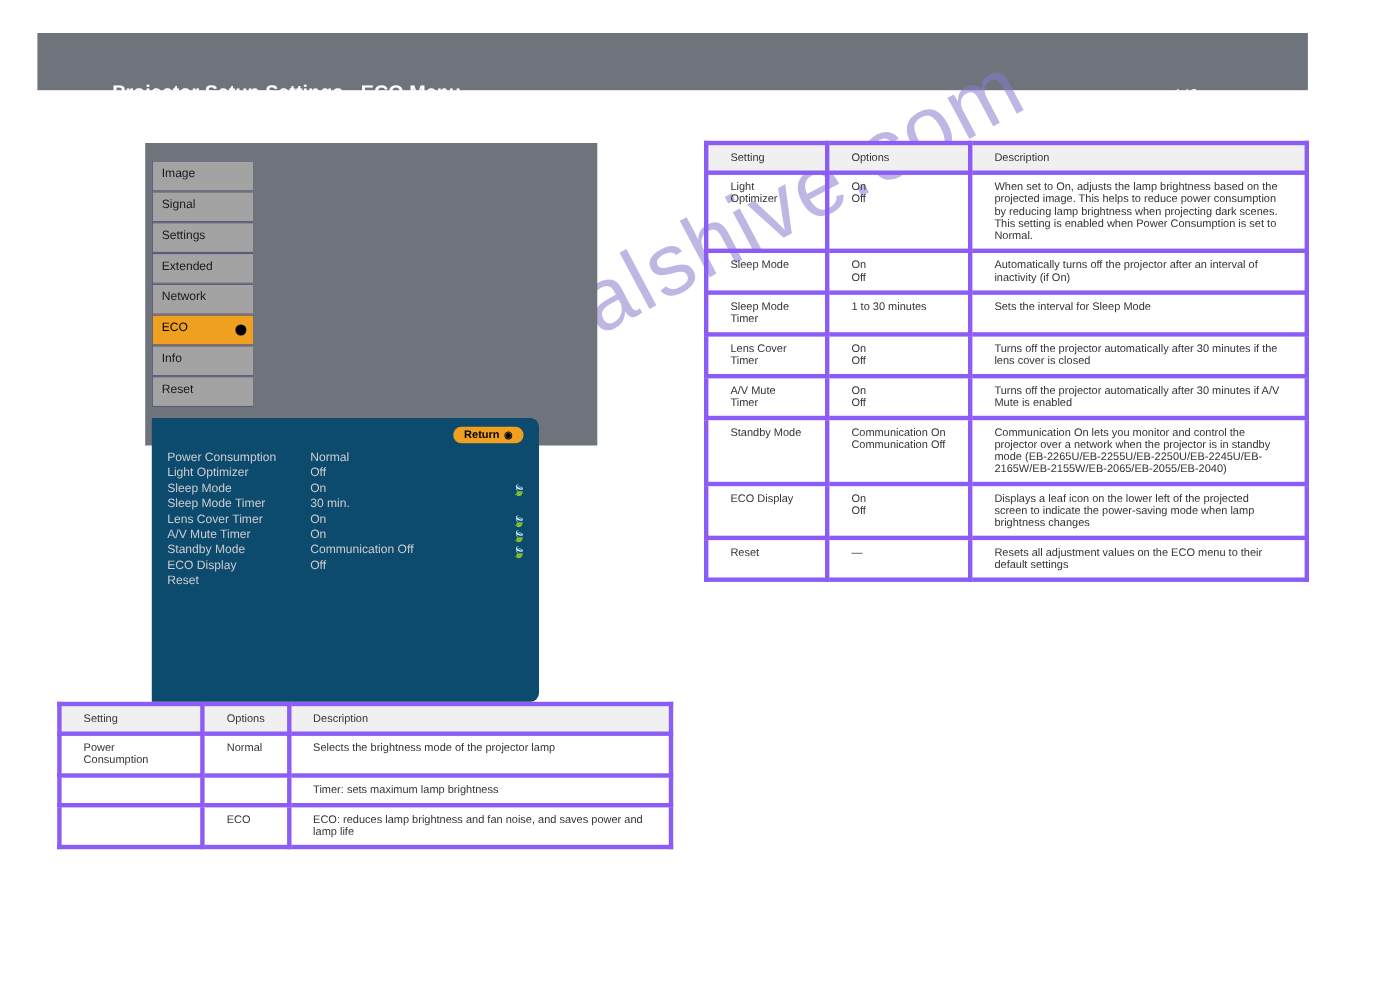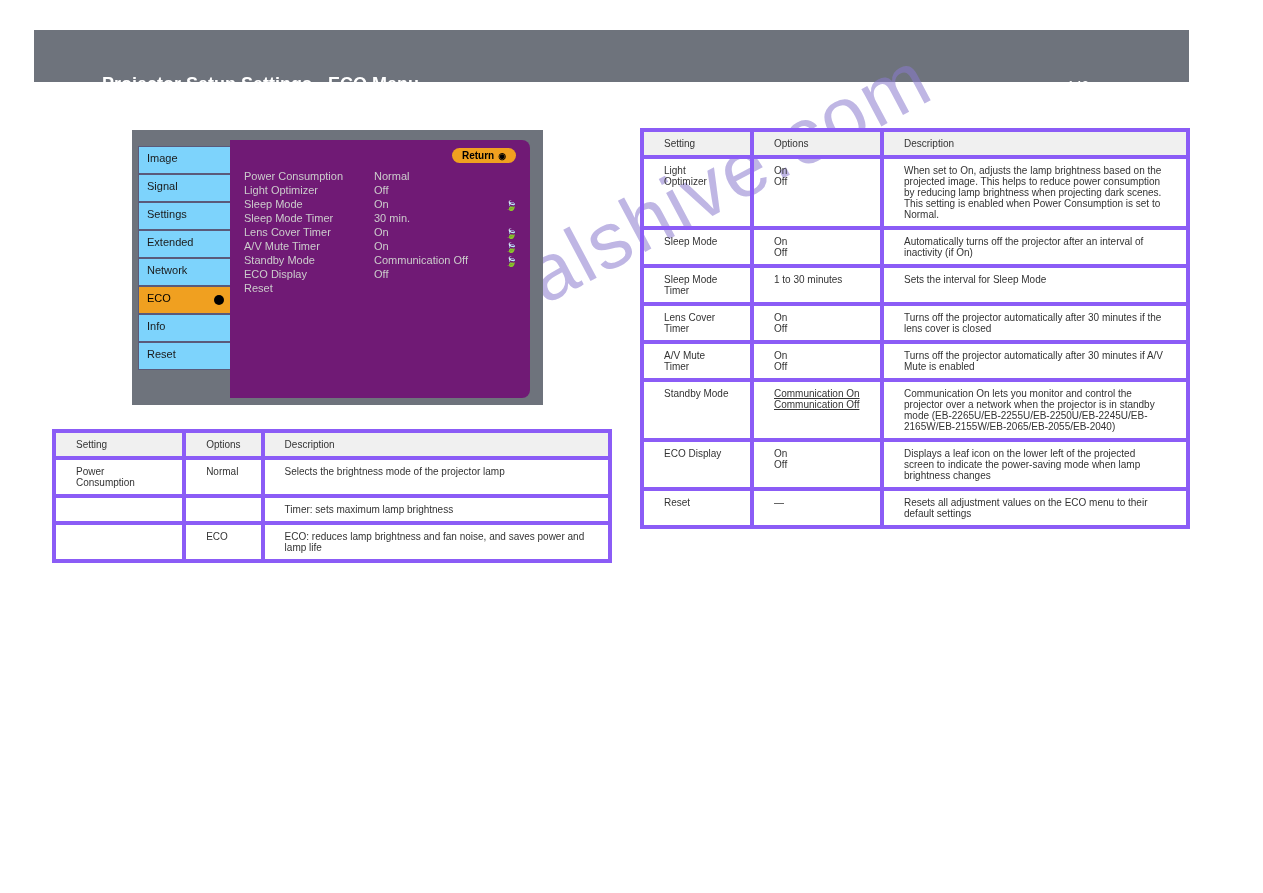--- a/index.html
+++ b/index.html
@@ -6,24 +6,24 @@
 body{font-family:Arial,Helvetica,sans-serif;background:#fff;width:1263px;height:893px;position:relative}
 .top-bar{background:#6e737c;height:52px;position:absolute;top:30px;left:34px;right:74px}
 .page-num{position:absolute;top:48px;right:100px;color:#fff;font-size:13px}
 .title-text{position:absolute;top:44px;left:68px;color:#fff;font-size:18px;font-weight:bold}
 .watermark{position:absolute;top:180px;left:310px;font-size:80px;color:#8b7cce;opacity:0.55;transform:rotate(-28deg);pointer-events:none;font-weight:normal;letter-spacing:2px}
 .left-col{position:absolute;top:130px;left:52px;width:560px}
 .right-col{position:absolute;top:128px;left:640px;width:550px}
 .intro{font-size:11px;color:#333;line-height:1.4;margin-bottom:20px}
 .osd{background:#6e737c;padding:0 6px 16px 6px;width:411px;height:275px;margin-left:80px;margin-bottom:24px;position:relative}
 .osd-left{float:left;width:92px;padding-top:16px}
-.osd-tab{background:#7dd3fc;color:#1a1a1a;font-size:11px;padding:5px 8px;border:1px solid #5a5a7a;border-right:none;height:28px;position:relative}
+.osd-tab{background:#a3a3a3;color:#1a1a1a;font-size:11px;padding:5px 8px;border:1px solid #5a5a7a;border-right:none;height:28px;position:relative}
 .osd-tab.active{background:#f0a020;color:#000;font-weight:normal}
 .osd-tab.active::after{content:'';position:absolute;right:6px;top:8px;width:10px;height:10px;background:#000;border-radius:50%}
-.osd-panel{float:left;width:300px;height:258px;background:#701a75;margin-top:10px;border-radius:0 8px 8px 0;padding:10px 14px;color:#ccc;font-size:11px;position:relative}
+.osd-panel{float:left;width:352px;height:258px;background:#0c4a6e;margin-top:10px;border-radius:0 8px 8px 0;padding:10px 14px;color:#ccc;font-size:11px;position:relative}
 .osd-return{position:absolute;top:8px;right:14px;background:#f0a020;color:#000;font-size:10px;padding:2px 10px;border-radius:8px;font-weight:bold}
 .osd-return::after{content:'◉';margin-left:4px;font-size:9px}
 .osd-row{display:flex;margin:2px 0;position:relative}
 .osd-label{width:130px}
 .osd-val{flex:1}
 .leaf{position:absolute;right:-2px;top:2px;color:#5ab05a;font-size:10px}
 .tbl{border-collapse:collapse;width:100%;font-size:10px;color:#333}
 .tbl th,.tbl td{border:4px solid #8b5cf6;padding:6px 20px;text-align:left;vertical-align:top}
 .tbl th{background:#f0f0f0;font-weight:normal}
 .tbl-small{width:560px}
@@ -161,21 +161,21 @@
           <td style="white-space: pre-line;">Turns off the projector automatically after 30 minutes if the lens cover is closed</td>
         </tr>
         <tr>
           <td style="white-space: pre-line;">A/V Mute Timer</td>
           <td style="white-space: pre-line;">On
 Off</td>
           <td style="white-space: pre-line;">Turns off the projector automatically after 30 minutes if A/V Mute is enabled</td>
         </tr>
         <tr>
           <td style="white-space: pre-line;">Standby Mode</td>
-          <td style="white-space: pre-line; text-decoration: underline;">Communication On
+          <td style="white-space: pre-line;">Communication On
 Communication Off</td>
           <td style="white-space: pre-line;">Communication On lets you monitor and control the projector over a network when the projector is in standby mode (EB-2265U/EB-2255U/EB-2250U/EB-2245U/EB-2165W/EB-2155W/EB-2065/EB-2055/EB-2040)</td>
         </tr>
         <tr>
           <td style="white-space: pre-line;">ECO Display</td>
           <td style="white-space: pre-line;">On
 Off</td>
           <td style="white-space: pre-line;">Displays a leaf icon on the lower left of the projected screen to indicate the power-saving mode when lamp brightness changes</td>
         </tr>
         <tr>

